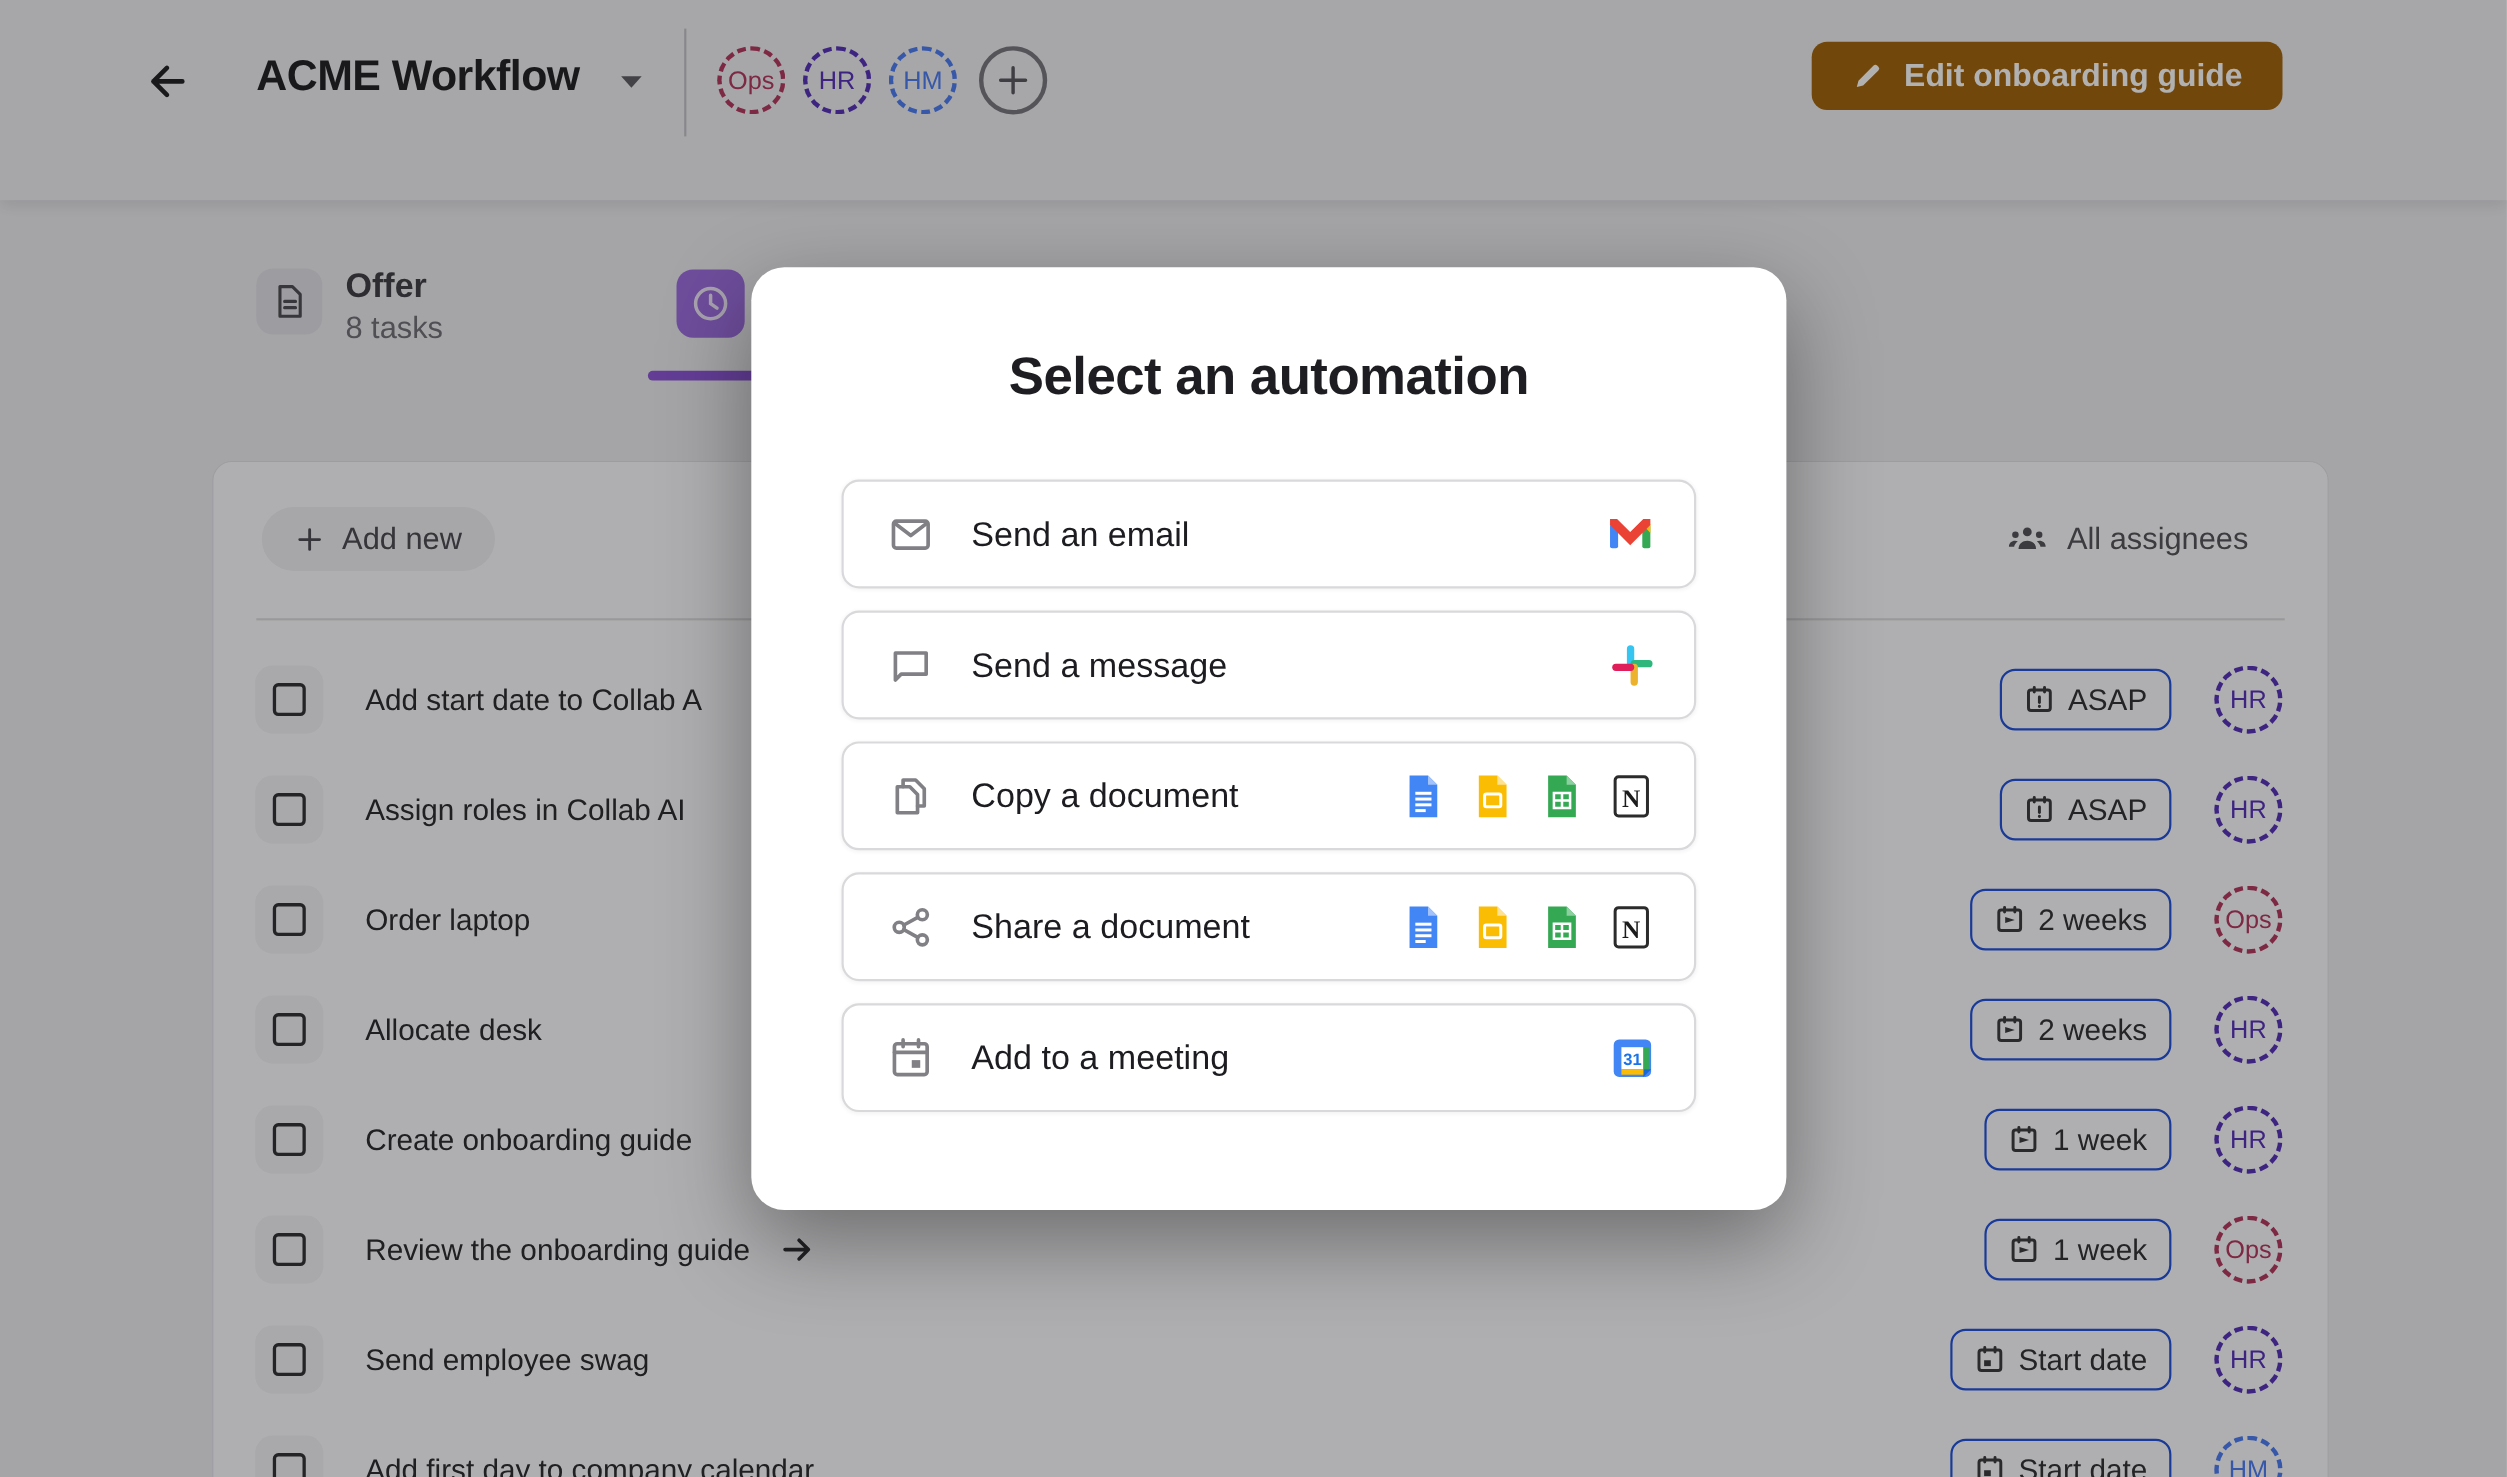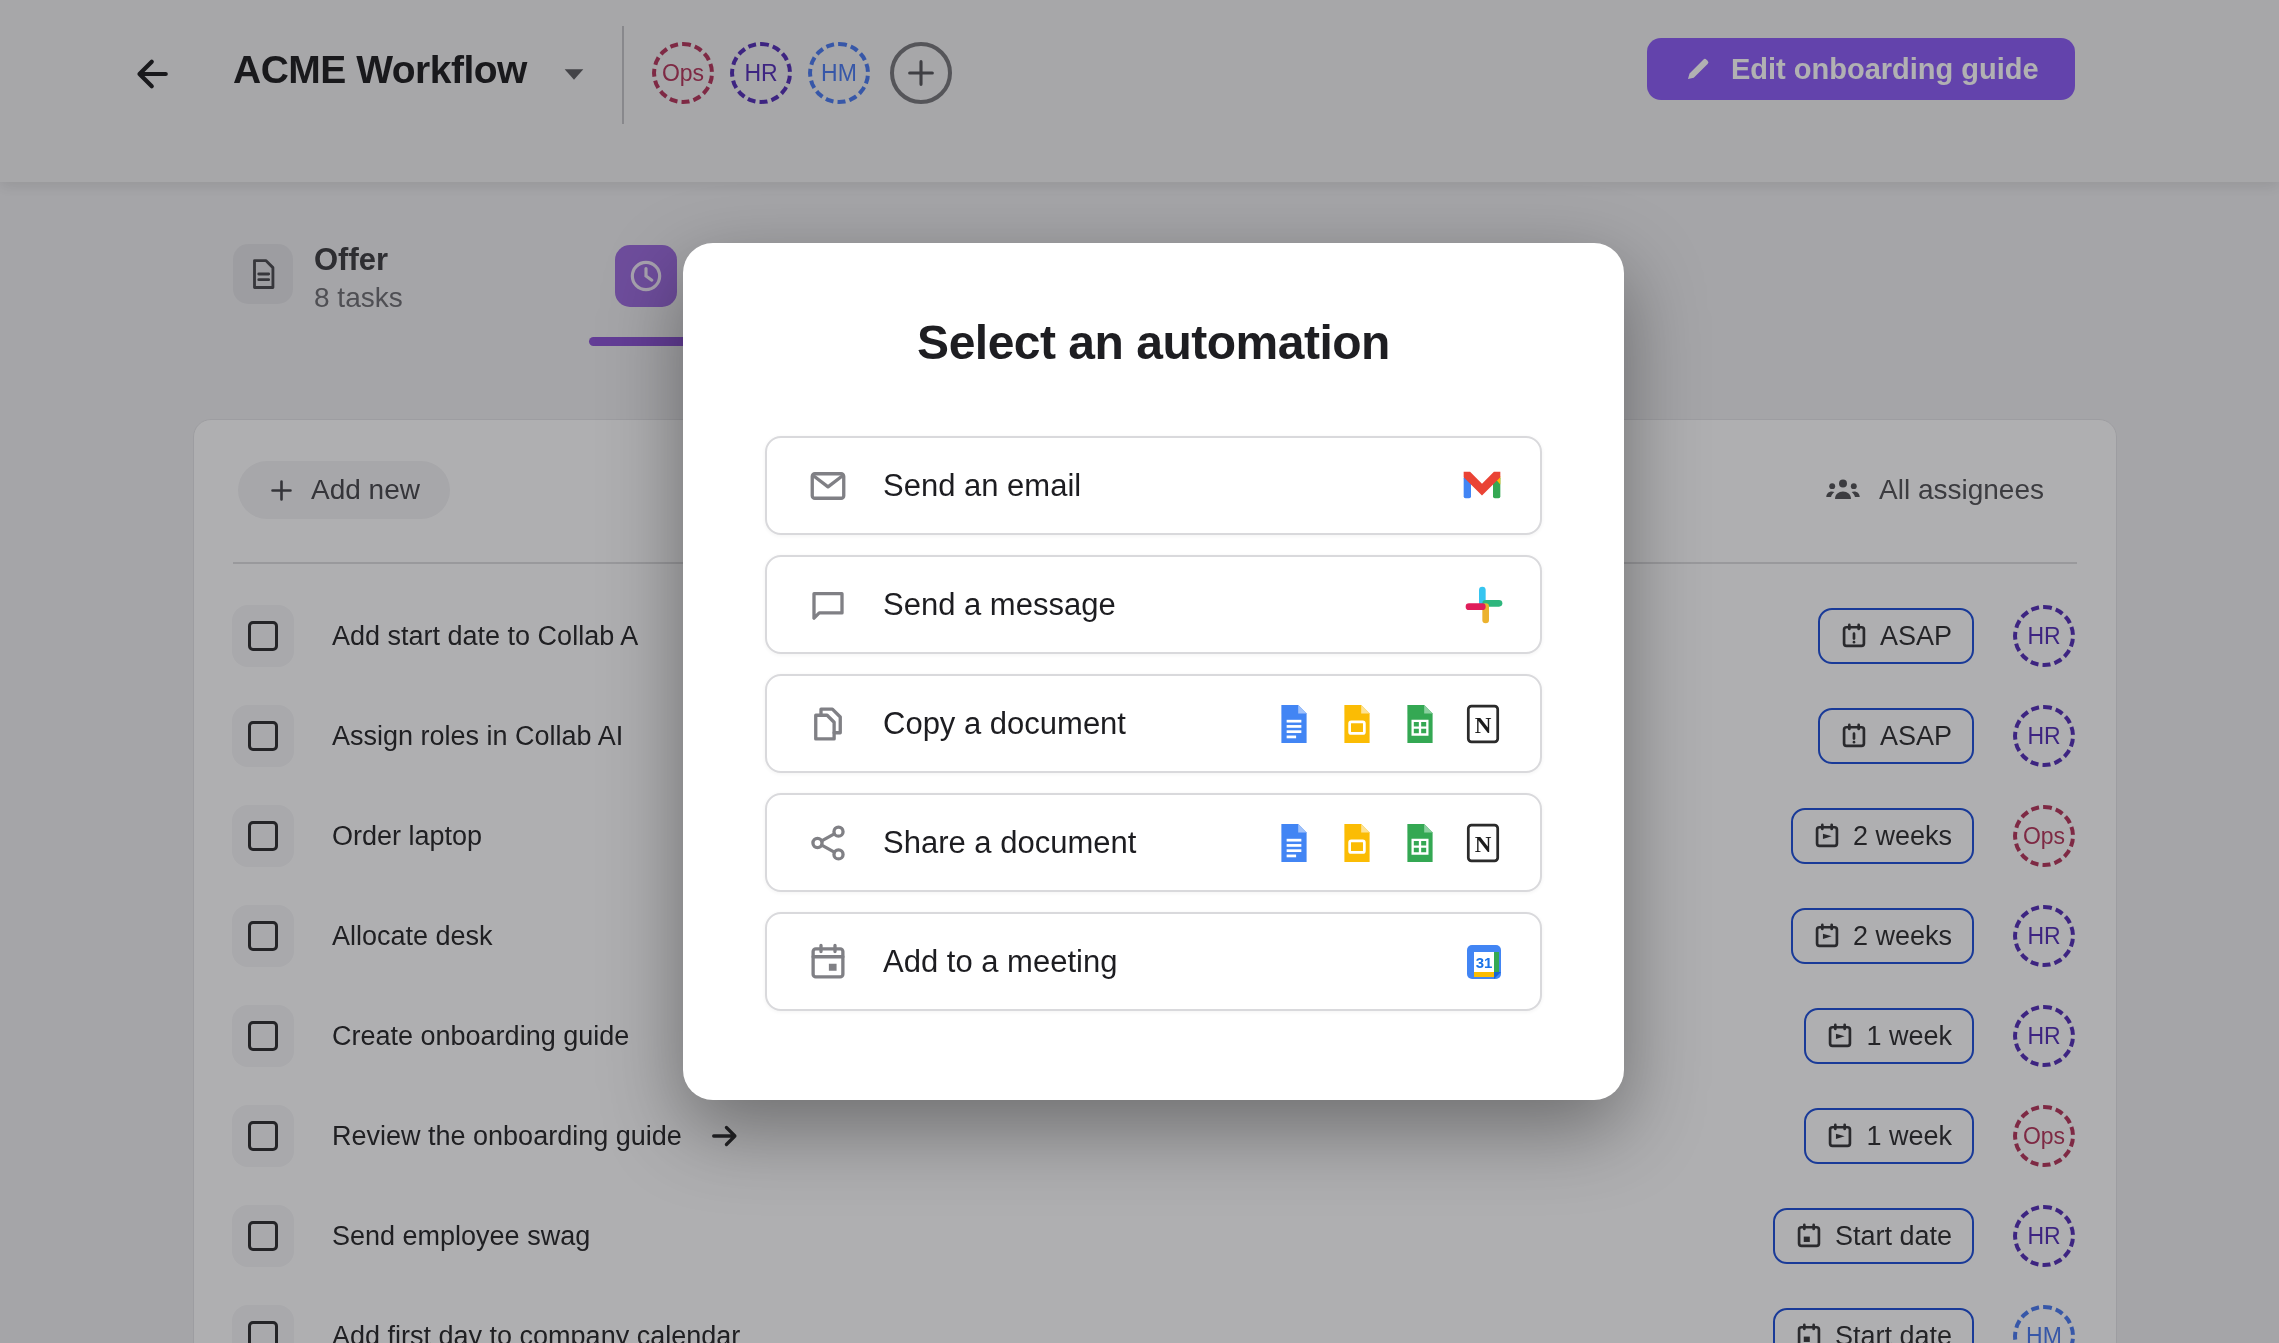--- a/index.html
+++ b/index.html
@@ -13,21 +13,21 @@
               align-items:center; justify-content:center; cursor:pointer; }
   .wf-title { position:absolute; left:233px; top:48px; font-size:39px; font-weight:800; color:#1d1d20; letter-spacing:-.5px;text-align:center; }
   .caret { position:absolute; left:560px; top:64px; }
   .vdiv { position:absolute; left:622px; top:26px; width:2px; height:98px; background:#c2c2c6; }
   .avatar { width:62px; height:62px; border-radius:50%; border:4px dashed currentColor;
             display:flex; align-items:center; justify-content:center; font-size:23px; font-weight:500; }
   .av-ops { color:#b3355b; } .av-hr { color:#532eb7; } .av-hm { color:#4a7af0; }
   .hdr-av { position:absolute; top:42px; }
   .add-member { position:absolute; left:890px; top:42px; width:62px; height:62px; border-radius:50%;
                 border:4px solid #76767b; color:#55555a; display:flex; align-items:center; justify-content:center; }
-  .edit-btn { position:absolute; left:1647px; top:38px; height:62px; padding:0 36px; background:#8b5cf6;
+  .edit-btn { position:absolute; left:1647px; top:38px; height:62px; padding:0 36px; background:#a16207;
               border-radius:14px; display:flex; align-items:center; gap:18px; color:#fff; font-size:29px;
               font-weight:700; cursor:pointer; }
 
   
   .tabs { position:absolute; left:0; top:182px; width:2279px; z-index:1; }
   .tile { position:absolute; border-radius:15px; display:flex; align-items:center; justify-content:center; }
   .offer-tile { left:233px; top:62px; width:60px; height:60px; background:#e2e2e6; }
   .offer-name { position:absolute; left:314px; top:60px; font-size:31px; font-weight:700; color:#3c3c40; }
   .offer-count { position:absolute; left:314px; top:100px; font-size:28px; color:#6e6e73; }
   .clock-tile { left:615px; top:63px; width:62px; height:62px; background:#9c6ade; }

